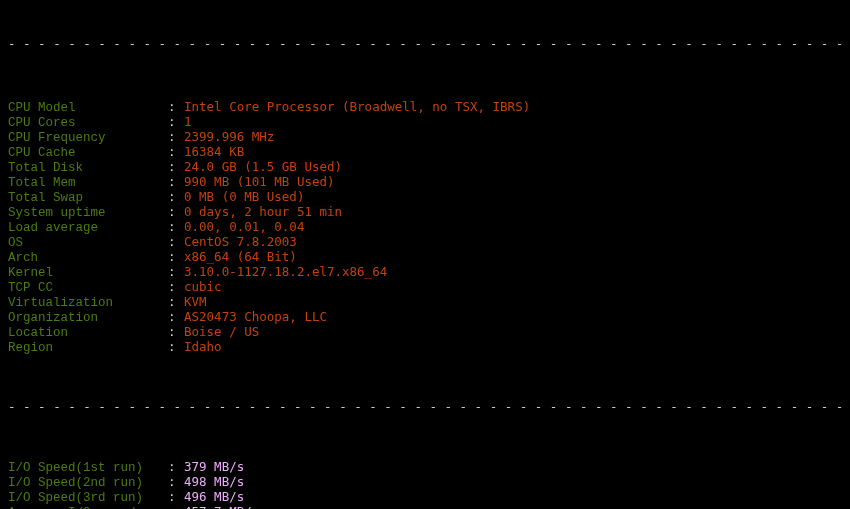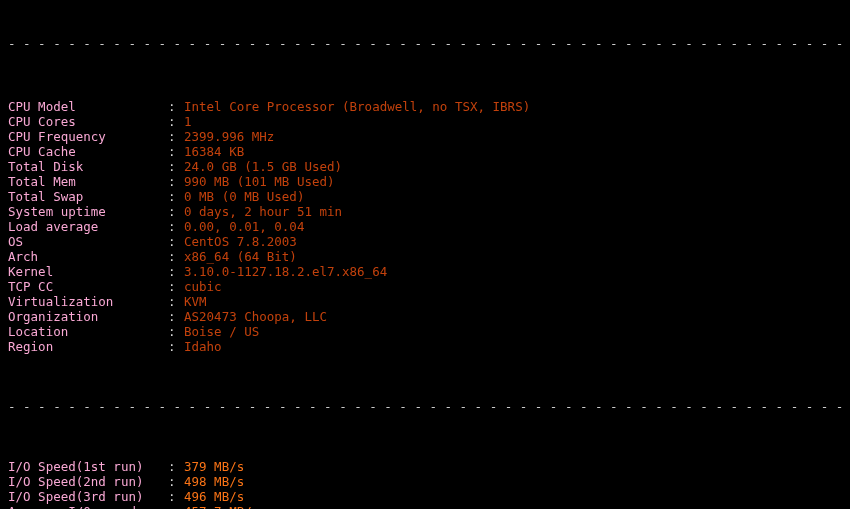--- a/index.html
+++ b/index.html
@@ -45,31 +45,32 @@
     overflow: hidden;
   }
   .sep-top {
     height: 9px;
     line-height: 9px;
     overflow: hidden;
     position: relative;
     top: -6px;
   }
   .label {
-    color: #f9a8d4;
+    color: #4d7c0f;
     display: inline-block;
     width: 160px;
+    font-family: Liberation Mono, monospace;
   }
   .colon {
     color: #d4d4d4;
     display: inline-block;
     width: 16px;
   }
   .val-teal  { color: #c2410c; }
-  .val-olive { color: #f97316; }
+  .val-olive { color: #f0abfc; }
 </style>
 </head>
 <body>
 
 <div class="terminal">
   <div class="screen">
 
     <div class="sep sep-top">- - - - - - - - - - - - - - - - - - - - - - - - - - - - - - - - - - - - - - - - - - - - - - - - - - - - - - - - - -</div>
 
     <div id="system-info-block"><div class="row"><span class="label">CPU Model</span><span class="colon">:</span><span class="val-teal">Intel Core Processor (Broadwell, no TSX, IBRS)</span></div><div class="row"><span class="label">CPU Cores</span><span class="colon">:</span><span class="val-teal">1</span></div><div class="row"><span class="label">CPU Frequency</span><span class="colon">:</span><span class="val-teal">2399.996 MHz</span></div><div class="row"><span class="label">CPU Cache</span><span class="colon">:</span><span class="val-teal">16384 KB</span></div><div class="row"><span class="label">Total Disk</span><span class="colon">:</span><span class="val-teal">24.0 GB (1.5 GB Used)</span></div><div class="row"><span class="label">Total Mem</span><span class="colon">:</span><span class="val-teal">990 MB (101 MB Used)</span></div><div class="row"><span class="label">Total Swap</span><span class="colon">:</span><span class="val-teal">0 MB (0 MB Used)</span></div><div class="row"><span class="label">System uptime</span><span class="colon">:</span><span class="val-teal">0 days, 2 hour 51 min</span></div><div class="row"><span class="label">Load average</span><span class="colon">:</span><span class="val-teal">0.00, 0.01, 0.04</span></div><div class="row"><span class="label">OS</span><span class="colon">:</span><span class="val-teal">CentOS 7.8.2003</span></div><div class="row"><span class="label">Arch</span><span class="colon">:</span><span class="val-teal">x86_64 (64 Bit)</span></div><div class="row"><span class="label">Kernel</span><span class="colon">:</span><span class="val-teal">3.10.0-1127.18.2.el7.x86_64</span></div><div class="row"><span class="label">TCP CC</span><span class="colon">:</span><span class="val-teal">cubic</span></div><div class="row"><span class="label">Virtualization</span><span class="colon">:</span><span class="val-teal">KVM</span></div><div class="row"><span class="label">Organization</span><span class="colon">:</span><span class="val-teal">AS20473 Choopa, LLC</span></div><div class="row"><span class="label">Location</span><span class="colon">:</span><span class="val-teal">Boise / US</span></div><div class="row"><span class="label">Region</span><span class="colon">:</span><span class="val-teal">Idaho</span></div></div>

